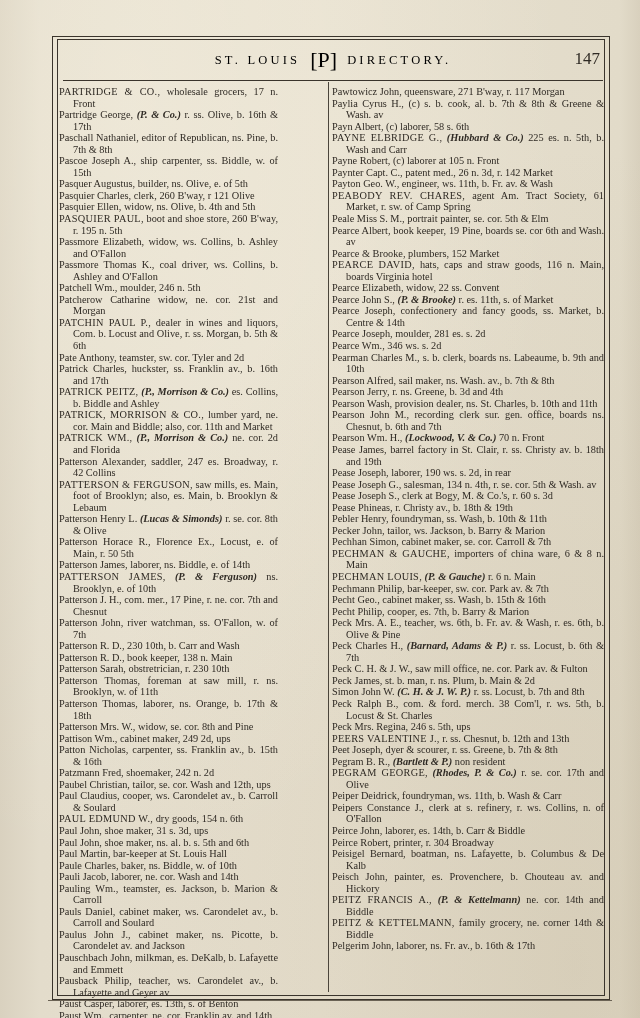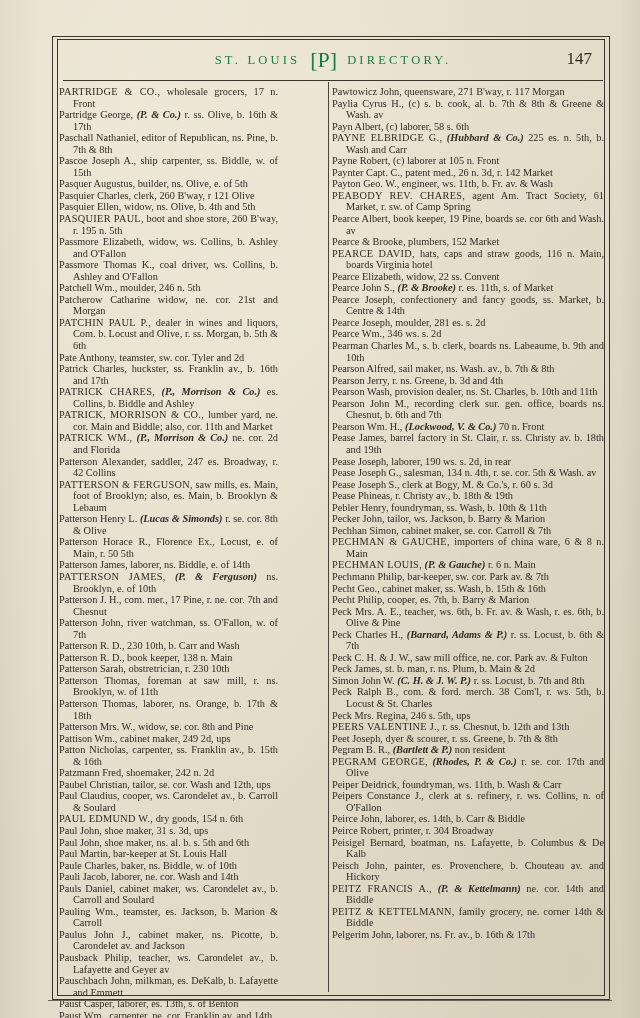--- a/index.html
+++ b/index.html
@@ -25,26 +25,26 @@
   .frame-inner {
     position: absolute; left: 57px; top: 39px; width: 546px; height: 955px;
     border: 1px solid #3a342c;
   }
   .header {
     position: absolute; left: 60px; top: 46px; width: 546px; height: 28px;
     display: flex; align-items: center; justify-content: center;
   }
   .header-title {
     font-family: "Liberation Serif", serif;
-    font-size: 12.5px; letter-spacing: 3.2px; color: #15803d;
+    font-size: 12.5px; letter-spacing: 3.2px; color: #000000;
     display: flex; align-items: center; gap: 10px;
   }
   .header-letter { font-size: 22px; letter-spacing: 0; }
   .page-number {
-    position: absolute; right: 48px; top: 49px;
+    position: absolute; right: 40px; top: 49px;
     font-size: 17px; color: #2f2a24;
   }
   .header-rule {
     position: absolute; left: 63px; top: 80px; width: 540px; height: 0;
     border-top: 1.5px solid #3a342c;
   }
   .col {
     position: absolute; top: 86px;
     font-size: 10.3px; line-height: 11.55px;
   }
@@ -88,21 +88,21 @@
     <p class="entry"><span class="name">Pasquier Charles,</span> <span class="detail">clerk, 260 B'way, r 121 Olive</span></p>
     <p class="entry"><span class="name">Pasquier Ellen,</span> <span class="detail">widow, ns. Olive, b. 4th and 5th</span></p>
     <p class="entry"><span class="name caps">PASQUIER PAUL,</span> <span class="detail">boot and shoe store, 260 B'way, r. 195 n. 5th</span></p>
     <p class="entry"><span class="name">Passmore Elizabeth,</span> <span class="detail">widow, ws. Collins, b. Ashley and O'Fallon</span></p>
     <p class="entry"><span class="name">Passmore Thomas K.,</span> <span class="detail">coal driver, ws. Collins, b. Ashley and O'Fallon</span></p>
     <p class="entry"><span class="name">Patchell Wm.,</span> <span class="detail">moulder, 246 n. 5th</span></p>
     <p class="entry"><span class="name">Patcherow Catharine</span> <span class="detail">widow, ne. cor. 21st and Morgan</span></p>
     <p class="entry"><span class="name caps">PATCHIN PAUL P.,</span> <span class="detail">dealer in wines and liquors, Com. b. Locust and Olive, r. ss. Morgan, b. 5th &amp; 6th</span></p>
     <p class="entry"><span class="name">Pate Anthony,</span> <span class="detail">teamster, sw. cor. Tyler and 2d</span></p>
     <p class="entry"><span class="name">Patrick Charles,</span> <span class="detail">huckster, ss. Franklin av., b. 16th and 17th</span></p>
-    <p class="entry"><span class="name caps">PATRICK CHARES,</span> <span class="firm">(P., Morrison &amp; Co.)</span> <span class="detail">es. Collins, b. Biddle and Ashley</span></p>
+    <p class="entry"><span class="name caps">PATRICK PEITZ,</span> <span class="firm">(P., Morrison &amp; Co.)</span> <span class="detail">es. Collins, b. Biddle and Ashley</span></p>
     <p class="entry"><span class="name caps">PATRICK, MORRISON &amp; CO.,</span> <span class="detail">lumber yard, ne. cor. Main and Biddle; also, cor. 11th and Market</span></p>
     <p class="entry"><span class="name caps">PATRICK WM.,</span> <span class="firm">(P., Morrison &amp; Co.)</span> <span class="detail">ne. cor. 2d and Florida</span></p>
     <p class="entry"><span class="name">Patterson Alexander,</span> <span class="detail">saddler, 247 es. Broadway, r. 42 Collins</span></p>
     <p class="entry"><span class="name caps">PATTERSON &amp; FERGUSON,</span> <span class="detail">saw mills, es. Main, foot of Brooklyn; also, es. Main, b. Brooklyn &amp; Lebaum</span></p>
     <p class="entry"><span class="name">Patterson Henry L.</span> <span class="firm">(Lucas &amp; Simonds)</span> <span class="detail">r. se. cor. 8th &amp; Olive</span></p>
     <p class="entry"><span class="name">Patterson Horace R.,</span> <span class="detail">Florence Ex., Locust, e. of Main, r. 50 5th</span></p>
     <p class="entry"><span class="name">Patterson James,</span> <span class="detail">laborer, ns. Biddle, e. of 14th</span></p>
     <p class="entry"><span class="name caps">PATTERSON JAMES,</span> <span class="firm">(P. &amp; Ferguson)</span> <span class="detail">ns. Brooklyn, e. of 10th</span></p>
     <p class="entry"><span class="name">Patterson J. H.,</span> <span class="detail">com. mer., 17 Pine, r. ne. cor. 7th and Chesnut</span></p>
     <p class="entry"><span class="name">Patterson John,</span> <span class="detail">river watchman, ss. O'Fallon, w. of 7th</span></p>
@@ -116,42 +116,43 @@
     <p class="entry"><span class="name">Patton Nicholas,</span> <span class="detail">carpenter, ss. Franklin av., b. 15th &amp; 16th</span></p>
     <p class="entry"><span class="name">Patzmann Fred,</span> <span class="detail">shoemaker, 242 n. 2d</span></p>
     <p class="entry"><span class="name">Paubel Christian,</span> <span class="detail">tailor, se. cor. Wash and 12th, ups</span></p>
     <p class="entry"><span class="name">Paul Claudius,</span> <span class="detail">cooper, ws. Carondelet av., b. Carroll &amp; Soulard</span></p>
     <p class="entry"><span class="name caps">PAUL EDMUND W.,</span> <span class="detail">dry goods, 154 n. 6th</span></p>
     <p class="entry"><span class="name">Paul John,</span> <span class="detail">shoe maker, 31 s. 3d, ups</span></p>
     <p class="entry"><span class="name">Paul John,</span> <span class="detail">shoe maker, ns. al. b. s. 5th and 6th</span></p>
     <p class="entry"><span class="name">Paul Martin,</span> <span class="detail">bar-keeper at St. Louis Hall</span></p>
     <p class="entry"><span class="name">Paule Charles,</span> <span class="detail">baker, ns. Biddle, w. of 10th</span></p>
     <p class="entry"><span class="name">Pauli Jacob,</span> <span class="detail">laborer, ne. cor. Wash and 14th</span></p>
+    <p class="entry"><span class="name">Pauling Wm.,</span> <span class="detail">teamster, es. Jackson, b. Marion &amp; Carroll</span></p>
     <p class="entry"><span class="name">Pauls Daniel,</span> <span class="detail">cabinet maker, ws. Carondelet av., b. Carroll and Soulard</span></p>
-    <p class="entry"><span class="name">Pauling Wm.,</span> <span class="detail">teamster, es. Jackson, b. Marion &amp; Carroll</span></p>
     <p class="entry"><span class="name">Paulus John J.,</span> <span class="detail">cabinet maker, ns. Picotte, b. Carondelet av. and Jackson</span></p>
+    <p class="entry"><span class="name">Pauschbach John,</span> <span class="detail">milkman, es. DeKalb, b. Lafayette and Emmett</span></p>
     <p class="entry"><span class="name">Pausback Philip,</span> <span class="detail">teacher, ws. Carondelet av., b. Lafayette and Geyer av</span></p>
-    <p class="entry"><span class="name">Pauschbach John,</span> <span class="detail">milkman, es. DeKalb, b. Lafayette and Emmett</span></p>
     <p class="entry"><span class="name">Paust Casper,</span> <span class="detail">laborer, es. 13th, s. of Benton</span></p>
     <p class="entry"><span class="name">Paust Wm.,</span> <span class="detail">carpenter, ne. cor. Franklin av. and 14th</span></p>
     <p class="entry"><span class="name caps">PAWLEY MORRIS,</span> <span class="firm">(McMurray &amp; P.)</span> <span class="detail">r. es. 13th, b. Chesnut and Pine</span></p>
     <p class="entry"><span class="name">Pawley Peter J.,</span> <span class="detail">blacksmith, ss. Franklin av., b. 11th and 12th</span></p>
     <p class="entry"><span class="name">Pawling Benjamin M.,</span> <span class="detail">riverman, r. ws. 2d, n. of Dock</span></p>
     <p class="entry"><span class="name">Paws Frederick,</span> <span class="detail">teamster, ws. 12th, n. of n. Market</span></p>
   </div>
 <div class="col-divider"></div>
 <div class="col col-right" id="col-1">
     <p class="entry"><span class="name">Pawtowicz John,</span> <span class="detail">queensware, 271 B'way, r. 117 Morgan</span></p>
     <p class="entry"><span class="name">Paylia Cyrus H.,</span> <span class="detail">(c) s. b. cook, al. b. 7th &amp; 8th &amp; Greene &amp; Wash. av</span></p>
     <p class="entry"><span class="name">Payn Albert,</span> <span class="detail">(c) laborer, 58 s. 6th</span></p>
     <p class="entry"><span class="name caps">PAYNE ELBRIDGE G.,</span> <span class="firm">(Hubbard &amp; Co.)</span> <span class="detail">225 es. n. 5th, b. Wash and Carr</span></p>
     <p class="entry"><span class="name">Payne Robert,</span> <span class="detail">(c) laborer at 105 n. Front</span></p>
     <p class="entry"><span class="name">Paynter Capt. C.,</span> <span class="detail">patent med., 26 n. 3d, r. 142 Market</span></p>
     <p class="entry"><span class="name">Payton Geo. W.,</span> <span class="detail">engineer, ws. 11th, b. Fr. av. &amp; Wash</span></p>
     <p class="entry"><span class="name caps">PEABODY REV. CHARES,</span> <span class="detail">agent Am. Tract Society, 61 Market, r. sw. of Camp Spring</span></p>
+    <p class="entry"><span class="name">Peale Miss S. M.,</span> <span class="detail">portrait painter, se. cor. 5th &amp; Elm</span></p>
     <p class="entry"><span class="name">Pearce Albert,</span> <span class="detail">book keeper, 19 Pine, boards se. cor 6th and Wash. av</span></p>
     <p class="entry"><span class="name">Pearce &amp; Brooke,</span> <span class="detail">plumbers, 152 Market</span></p>
     <p class="entry"><span class="name caps">PEARCE DAVID,</span> <span class="detail">hats, caps and straw goods, 116 n. Main, boards Virginia hotel</span></p>
     <p class="entry"><span class="name">Pearce Elizabeth,</span> <span class="detail">widow, 22 ss. Convent</span></p>
     <p class="entry"><span class="name">Pearce John S.,</span> <span class="firm">(P. &amp; Brooke)</span> <span class="detail">r. es. 11th, s. of Market</span></p>
     <p class="entry"><span class="name">Pearce Joseph,</span> <span class="detail">confectionery and fancy goods, ss. Market, b. Centre &amp; 14th</span></p>
     <p class="entry"><span class="name">Pearce Joseph,</span> <span class="detail">moulder, 281 es. s. 2d</span></p>
     <p class="entry"><span class="name">Pearce Wm.,</span> <span class="detail">346 ws. s. 2d</span></p>
     <p class="entry"><span class="name">Pearman Charles M.,</span> <span class="detail">s. b. clerk, boards ns. Labeaume, b. 9th and 10th</span></p>
     <p class="entry"><span class="name">Pearson Alfred,</span> <span class="detail">sail maker, ns. Wash. av., b. 7th &amp; 8th</span></p>

